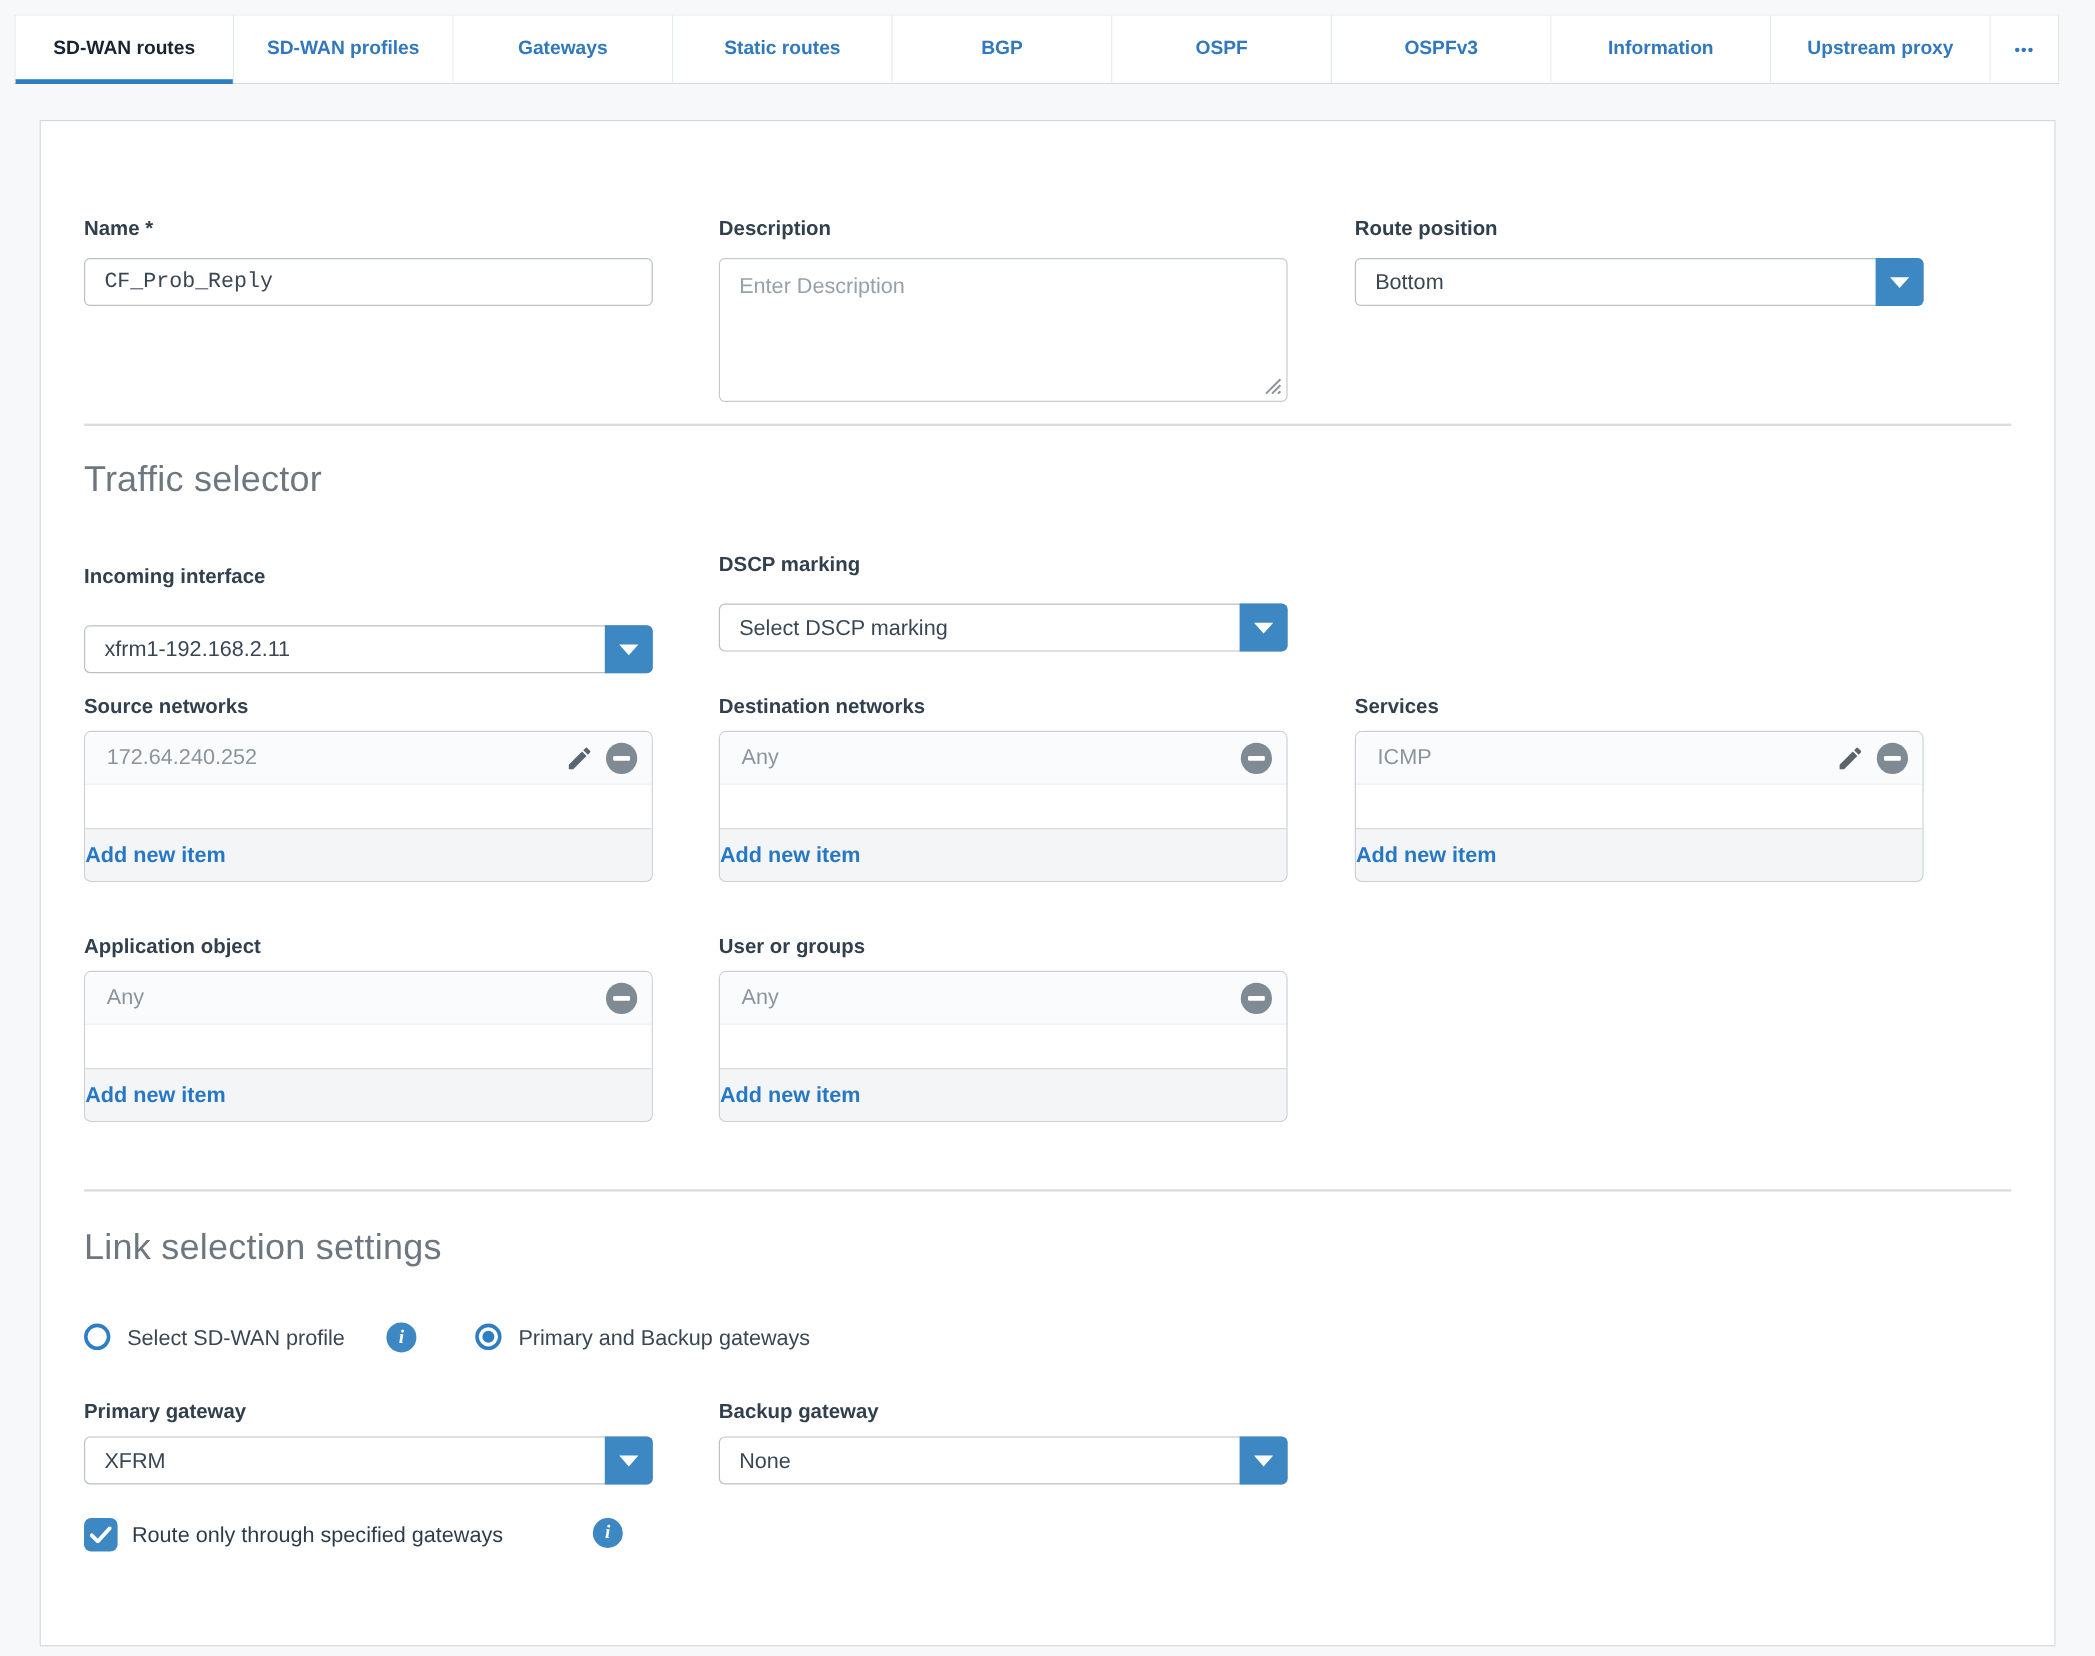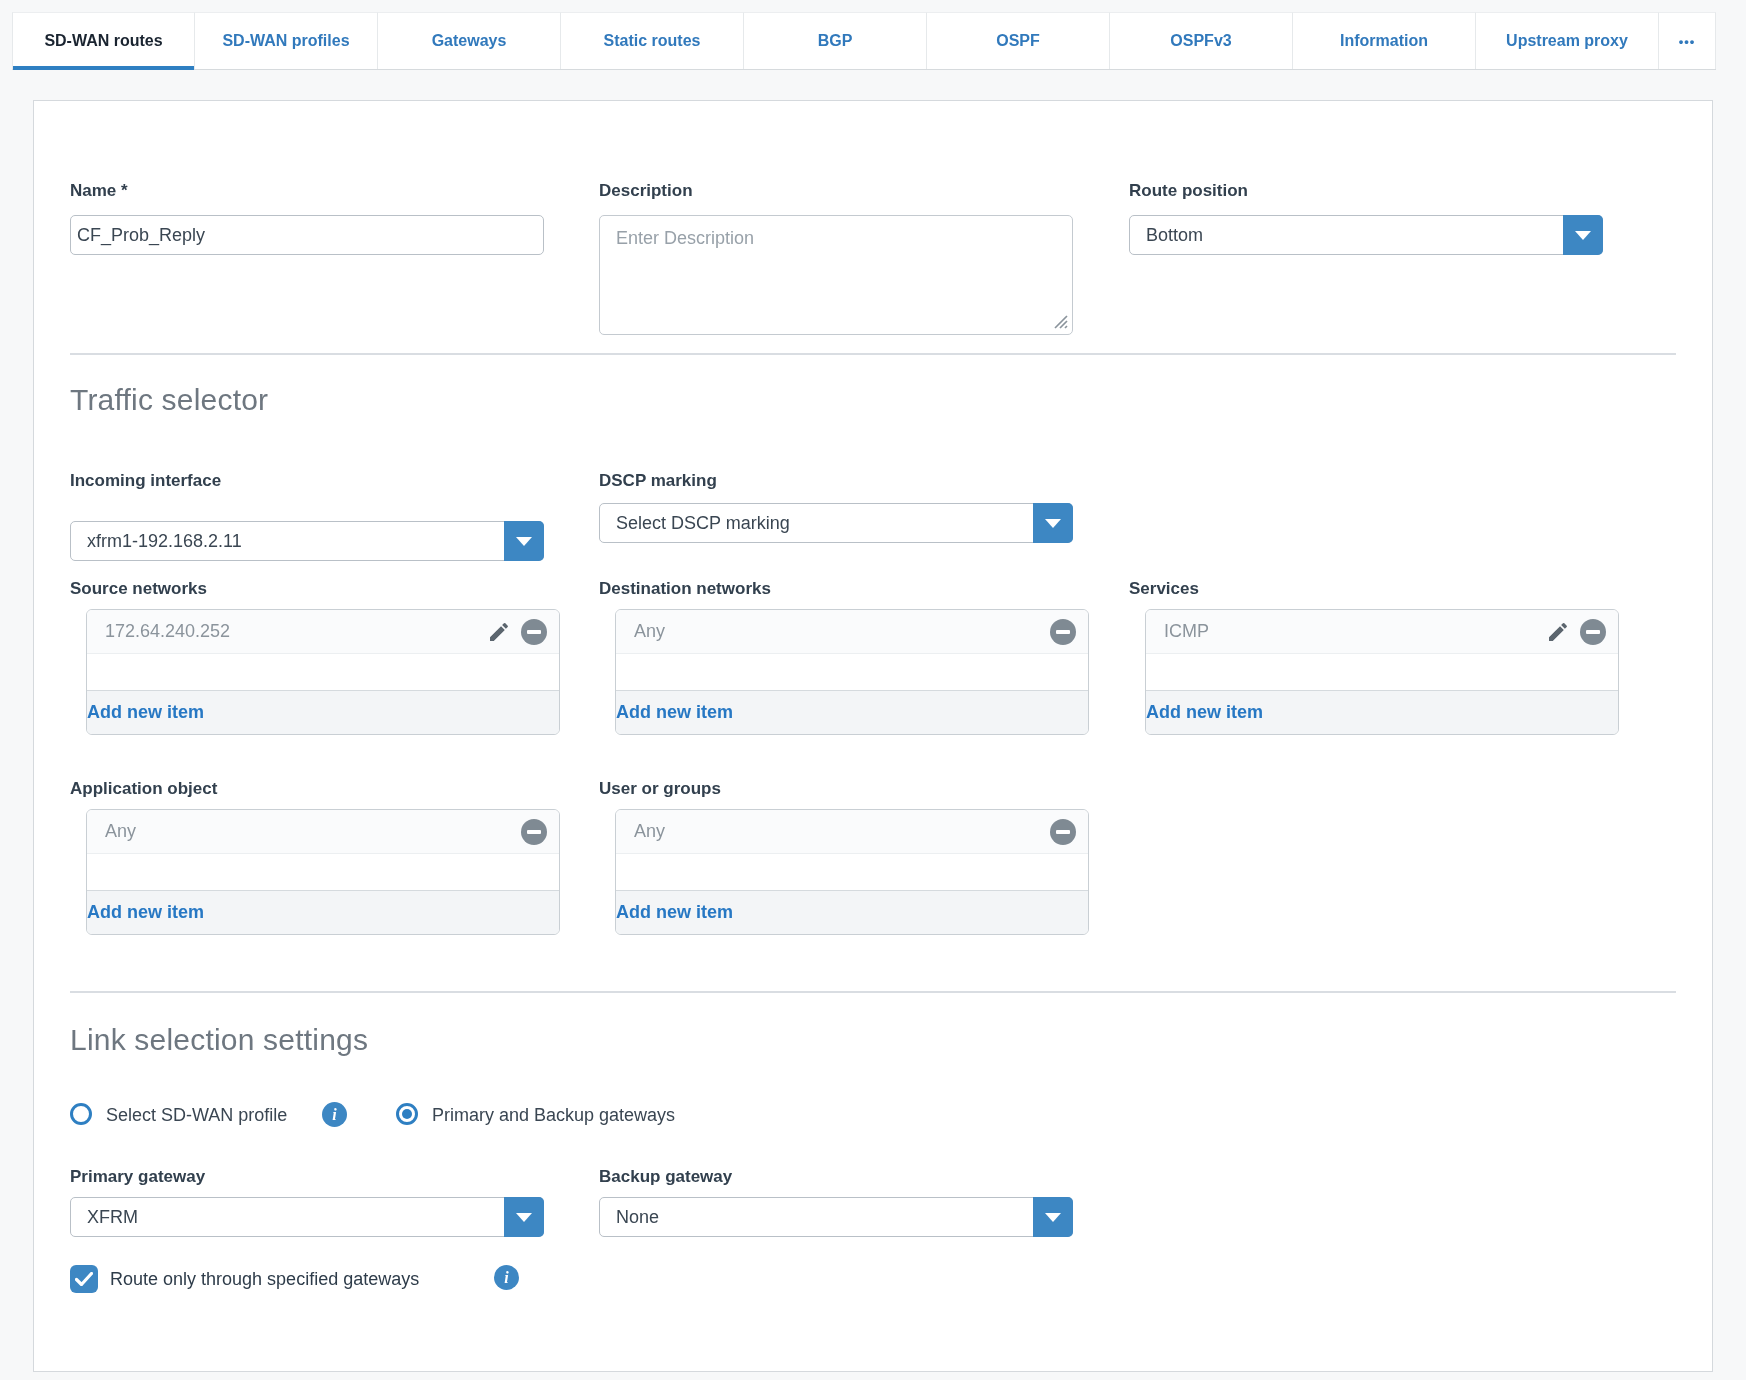--- a/index.html
+++ b/index.html
@@ -57,22 +57,22 @@
   .sep {
     position:absolute; left:36px; width:1606px; height:2px;
     background:#d9dde2;
   }
 
   
   .tinput {
     position:absolute; height:40px; width:474px;
     border:1px solid #b9c0c7; border-radius:5px;
     background:#fff; color:#3a4652;
-    font-family:Liberation Sans, sans-serif;
-    font-size:18px; padding:0 6px;
+    font-family:Liberation Mono, monospace;
+    font-size:18px; padding:0 16px;
     outline:none;
   }
 
   
   .tawrap { position:absolute; width:474px; height:120px; }
   .tarea {
     width:100%; height:100%;
     border:1px solid #c4cad0; border-radius:5px;
     background:#fff; color:#3a4652;
     font-family:"Liberation Sans", sans-serif;
@@ -103,21 +103,21 @@
     width:0; height:0;
     border-left:8px solid transparent;
     border-right:8px solid transparent;
     border-top:9px solid #ffffff;
   }
 
   
   .itembox {
     position:absolute; width:474px;
     border:1px solid #c9cfd4; border-radius:6px;
-    background:#fff; overflow:hidden;margin-left:16px;
+    background:#fff; overflow:hidden;
   }
   .item-row {
     position:relative; height:44px;
     background:#fafbfc;
     border-bottom:1px solid #eceff1;
   }
   .item-text {
     line-height:43px; padding-left:18px;
     font-size:18px; color:#8b949c;
   }
@@ -224,21 +224,21 @@
   <div class="heading c1" style="top:282px">Traffic selector</div>
 
   <div class="flabel c1" style="top:370px">Incoming interface</div>
   <div class="dropdown c1" style="top:420px">
     <span class="dd-text">xfrm1-192.168.2.11</span>
     <span class="dd-btn">
         <span class="dd-caret"></span>
       </span>
   </div>
 
-  <div class="flabel c2" style="top:370px">DSCP marking</div>
+  <div class="flabel c2" style="top:360px">DSCP marking</div>
   <div class="dropdown c2" style="top:402px">
     <span class="dd-text">Select DSCP marking</span>
     <span class="dd-btn">
         <span class="dd-caret"></span>
       </span>
   </div>
 
   <div class="flabel c1" style="top:478px">Source networks</div>
   <div class="itembox c1" style="top:508px">
     <div class="item-row">

